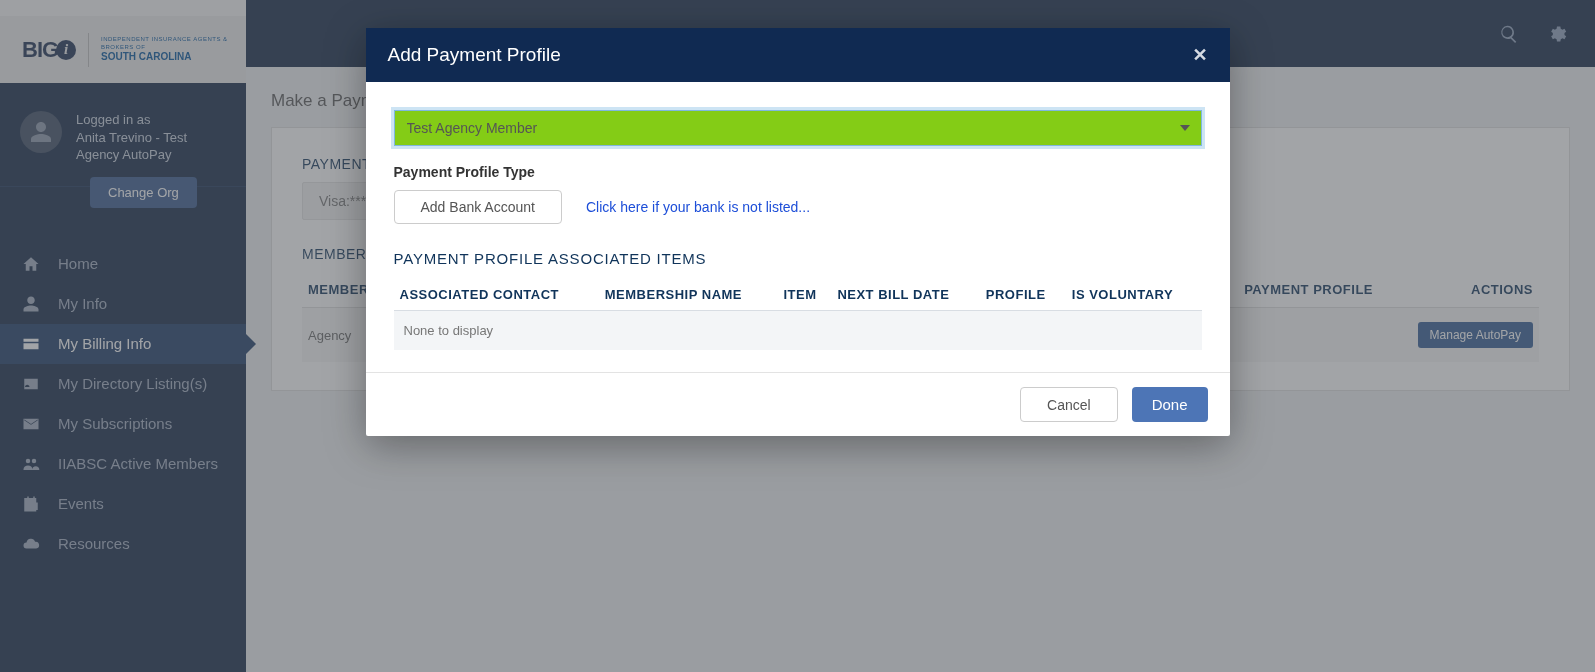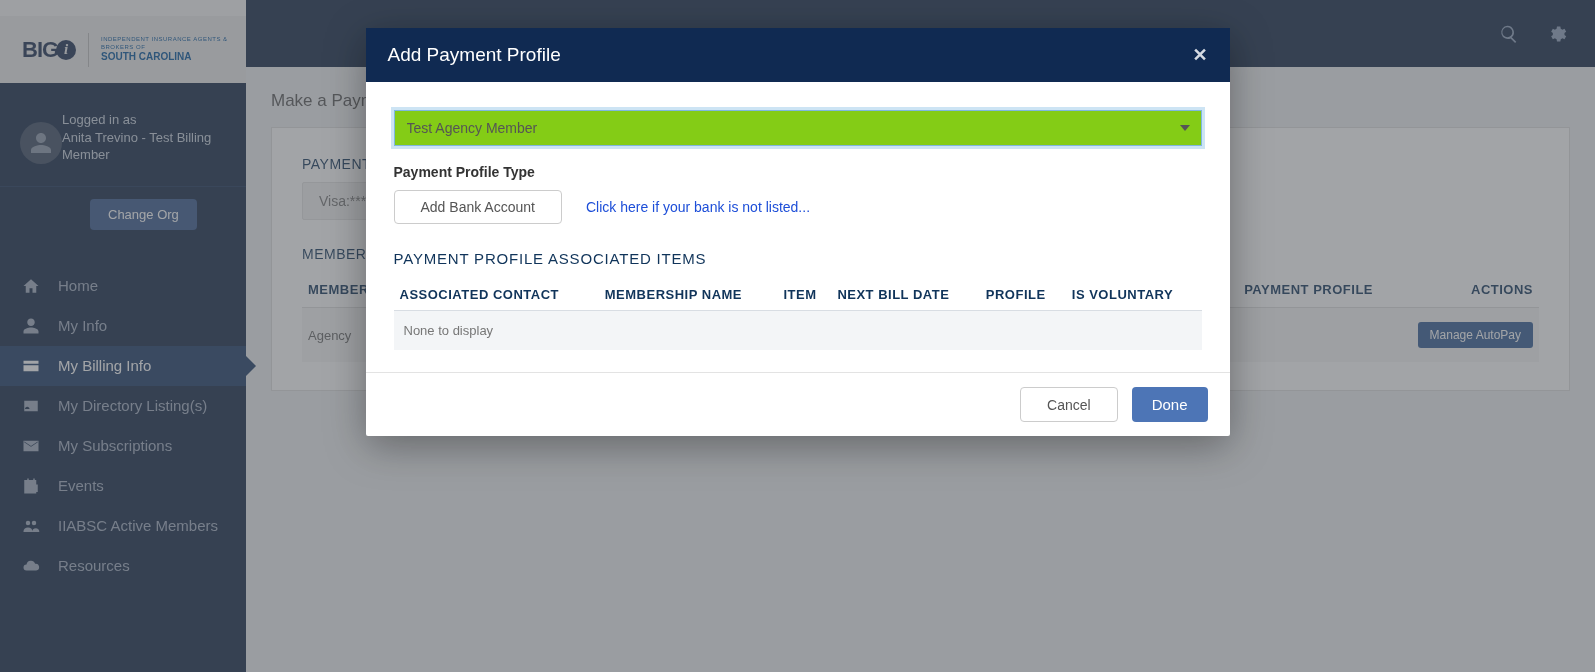--- a/index.html
+++ b/index.html
@@ -42,36 +42,35 @@
     background:#1A2D50; color:#ececec; font-style:italic;
     font-family: "Times New Roman", serif; font-weight:bold; font-size:15px;
     margin-left:-2px;
   }
   .logo-divider { width:1px; height:34px; background:#bdbdbd; }
   .logo-sub { font-size:6px; color:#00529b; letter-spacing:.5px; line-height:1.2; }
   .logo-sub b { font-size:10px; font-weight:800; letter-spacing:0; display:block; }
 
   .user-block {
     padding: 28px 20px 22px 20px;
-    display:flex; 
+    display:flex; gap:14px;
     border-bottom:1px solid #1a3258;
-    align-items:flex-end;
   }
   .avatar {
     width:42px; height:42px; border-radius:50%;
     background:#3b4a62; display:flex; align-items:center; justify-content:center;
     flex-shrink:0;
   }
   .avatar svg { width:24px; height:24px; fill:#8a97aa; }
   .user-text { font-size:13px; line-height:1.35; color:#c7d0dd; }
   
   .change-org-wrap { padding-left: 90px; margin-top:-10px; margin-bottom:18px; }
   .change-org-wrap button{
     background:#35578c; color:#fff; border:none;
-    padding:8px 18px; border-radius:4px; font-size:13px; cursor:pointer;margin-top:22px;
+    padding:8px 18px; border-radius:4px; font-size:13px; cursor:pointer;
   }
 
   .nav { padding-top:18px; }
   .nav-item {
     display:flex; align-items:center; gap:18px;
     padding: 11px 22px;
     color:#9fabbf;
     cursor:pointer;
     position:relative;
     font-size:15px;
@@ -214,21 +213,21 @@
   </div>
 
   <div class="user-block">
     <div class="avatar">
       <svg viewBox="0 0 24 24">
           <path d="M12 12c2.8 0 5-2.2 5-5s-2.2-5-5-5-5 2.2-5 5 2.2 5 5 5zm0 2c-3.3 0-10 1.7-10 5v3h20v-3c0-3.3-6.7-5-10-5z"></path>
         </svg>
     </div>
     <div class="user-text">
       <span>Logged in as</span><br>
-      <span>Anita Trevino - Test Billing Member</span>
+      <span>Anita Trevino - Test Agency AutoPay</span>
     </div>
   </div>
   <div class="change-org-wrap">
     <button>Change Org</button>
   </div>
 
   <nav class="nav">
     <div class="nav-item">
       <span class="ico">
           <svg viewBox="0 0 24 24">
@@ -265,32 +264,32 @@
       <span class="ico">
           <svg viewBox="0 0 24 24">
             <path d="M2 5h20v14H2V5zm10 7L3 6v1l9 6 9-6V6l-9 6z"></path>
           </svg>
         </span>
       <span>My Subscriptions</span>
     </div>
     <div class="nav-item">
       <span class="ico">
           <svg viewBox="0 0 24 24">
+            <path d="M8 11a3 3 0 100-6 3 3 0 000 6zm8 0a3 3 0 100-6 3 3 0 000 6zM2 19c0-2.8 2.7-5 6-5s6 2.2 6 5v1H2v-1zm12 0c0-1 .3-2 .8-2.8 1-0.7 2.3-1.2 3.7-1.2 2.5 0 4.5 1.8 4.5 4v1h-9v-1z"></path>
+          </svg>
+        </span>
+      <span>IIABSC Active Members</span>
+    </div>
+    <div class="nav-item">
+      <span class="ico">
+          <svg viewBox="0 0 24 24">
             <path d="M5 4h2V2h2v2h6V2h2v2h2v18H3V4h2zm-2 6h18v10H3V10z"></path>
           </svg>
         </span>
       <span>Events</span>
-    </div>
-    <div class="nav-item">
-      <span class="ico">
-          <svg viewBox="0 0 24 24">
-            <path d="M8 11a3 3 0 100-6 3 3 0 000 6zm8 0a3 3 0 100-6 3 3 0 000 6zM2 19c0-2.8 2.7-5 6-5s6 2.2 6 5v1H2v-1zm12 0c0-1 .3-2 .8-2.8 1-0.7 2.3-1.2 3.7-1.2 2.5 0 4.5 1.8 4.5 4v1h-9v-1z"></path>
-          </svg>
-        </span>
-      <span>IIABSC Active Members</span>
     </div>
     <div class="nav-item">
       <span class="ico">
           <svg viewBox="0 0 24 24">
             <path d="M19 18H6a4 4 0 010-8 6 6 0 0111.5-1A4.5 4.5 0 0119 18z"></path>
           </svg>
         </span>
       <span>Resources</span>
     </div>
   </nav>

